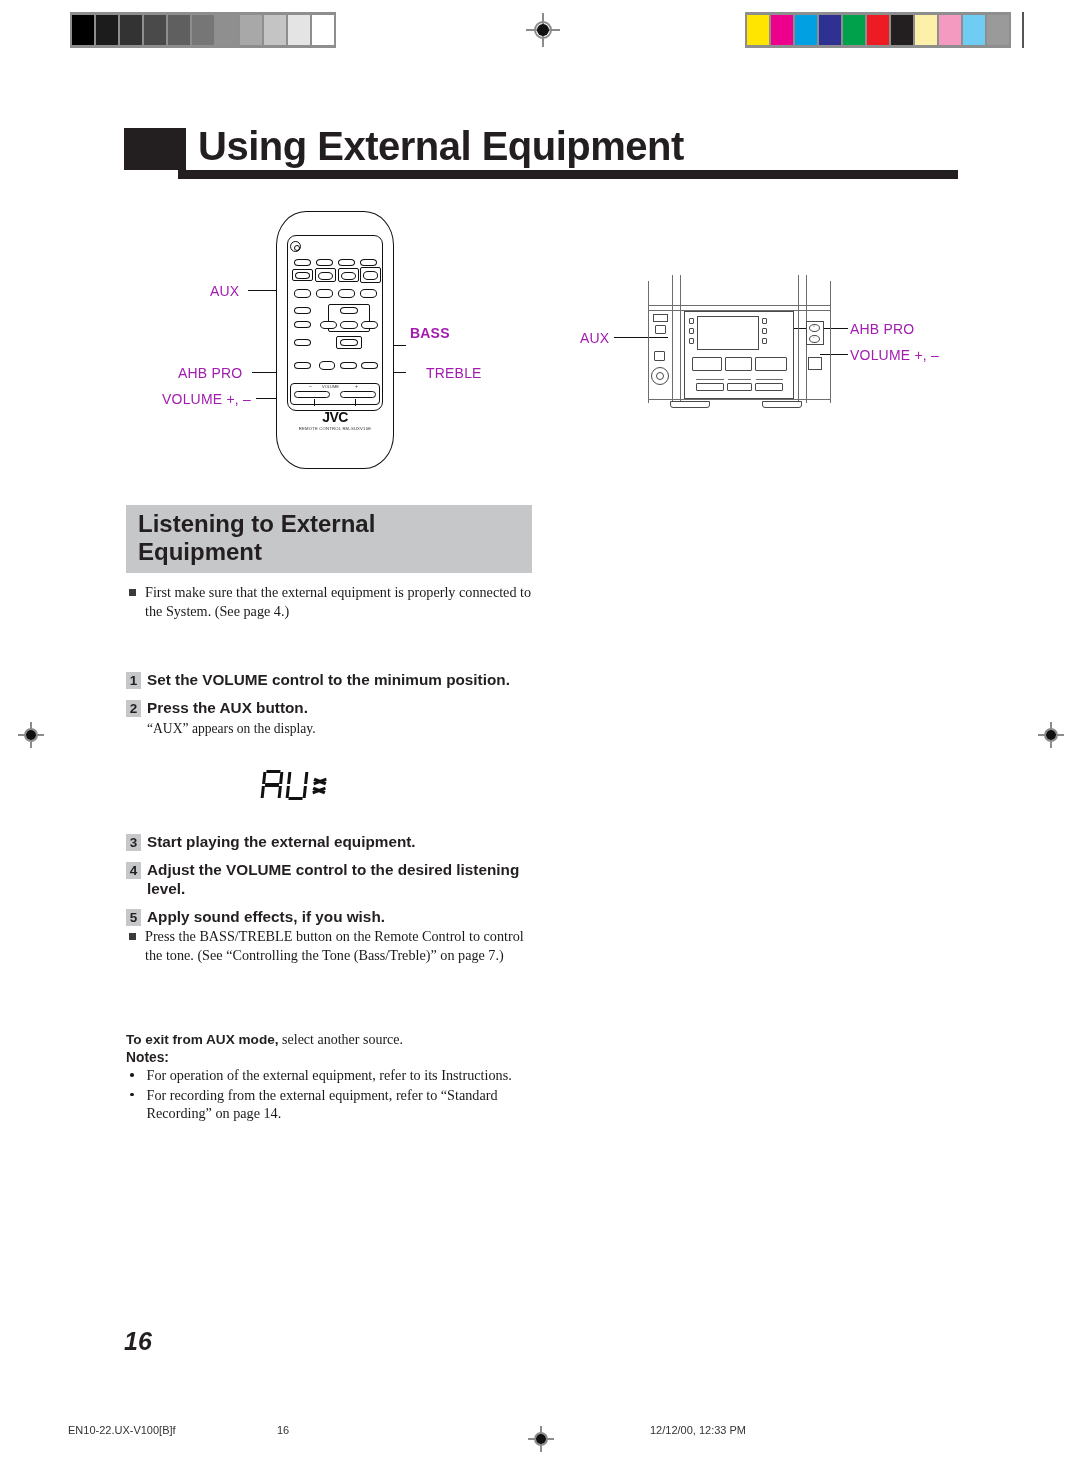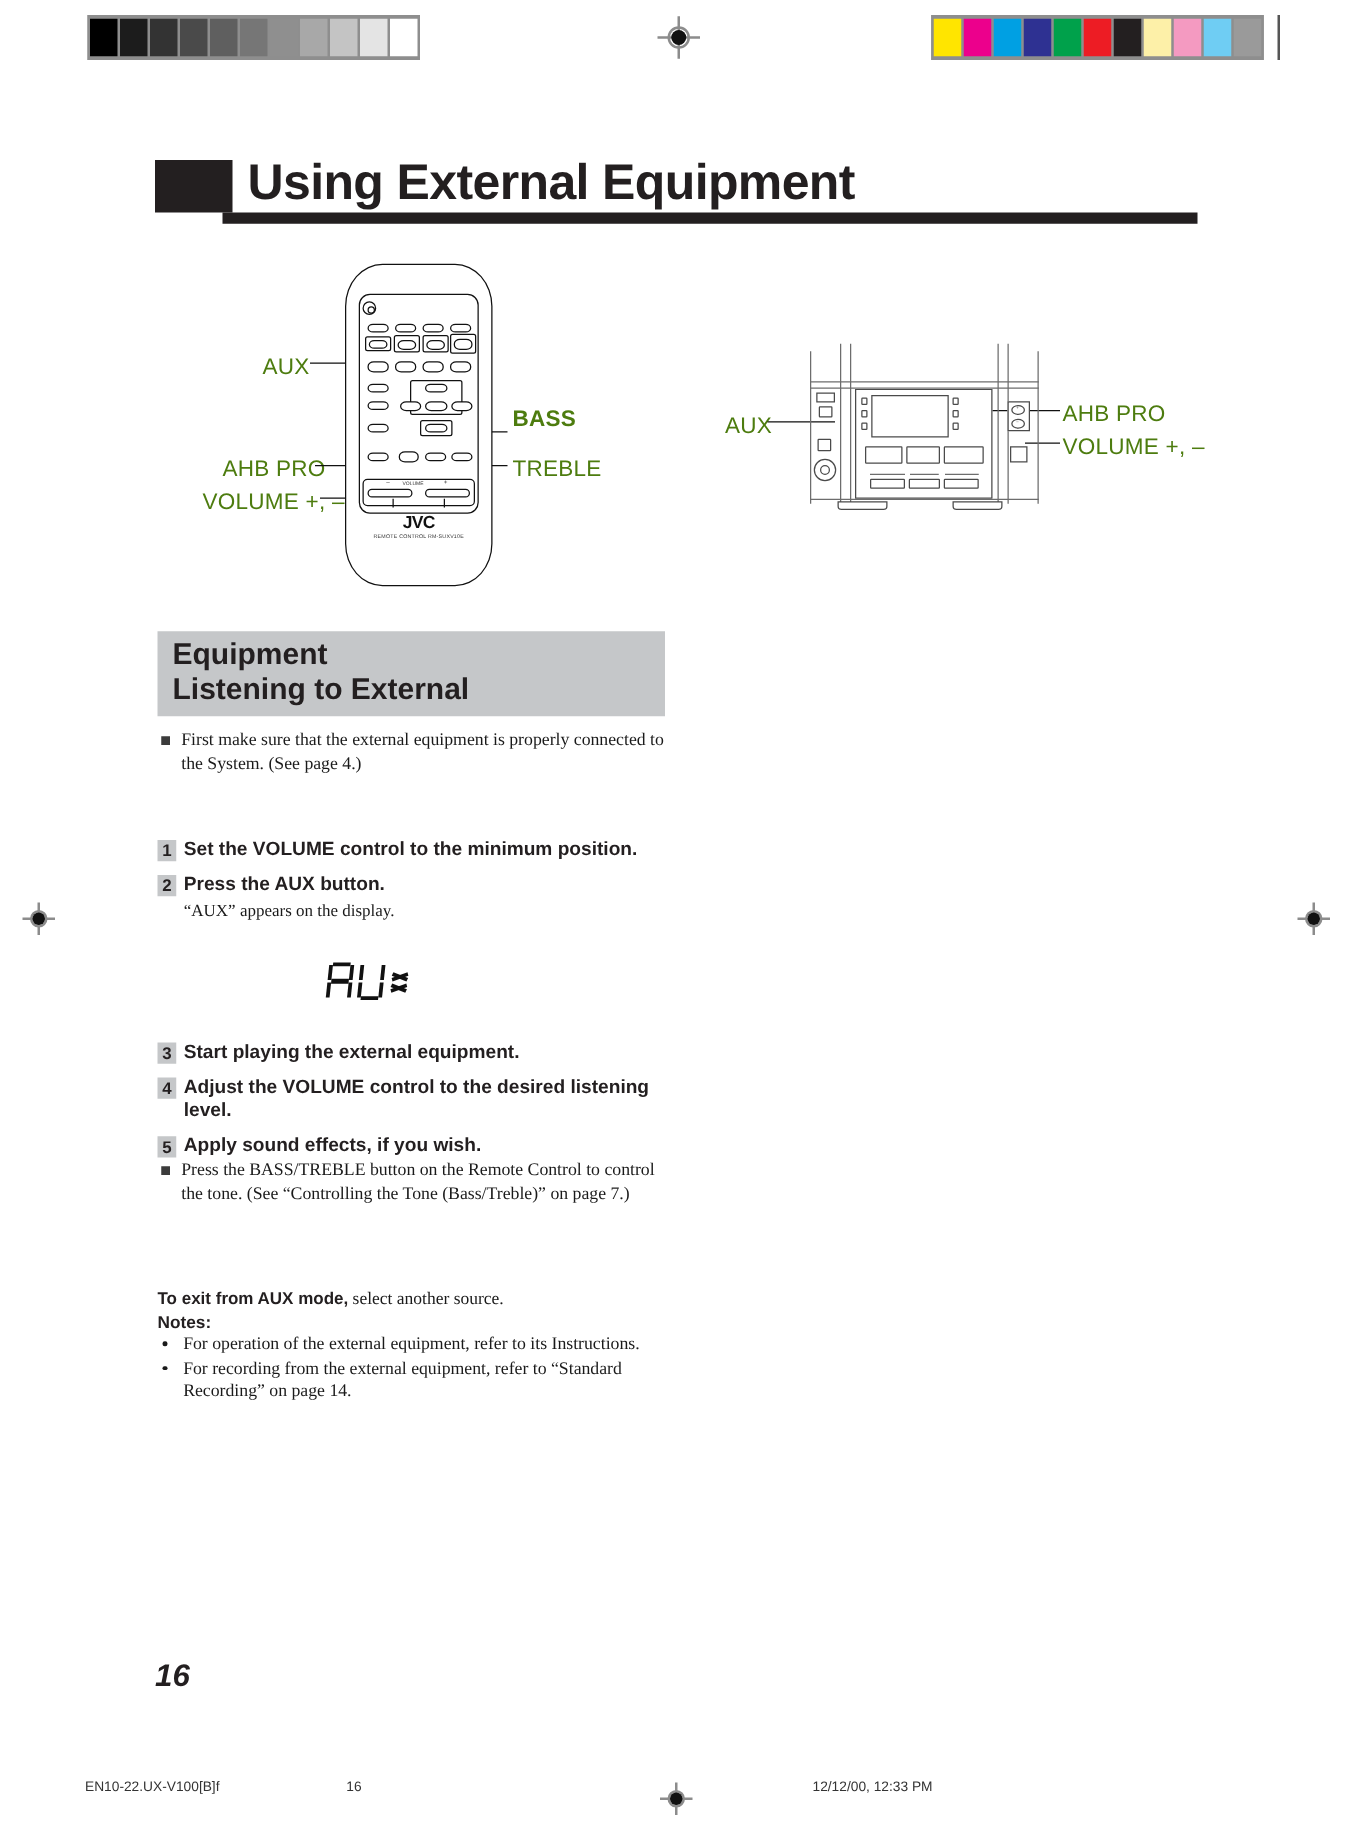--- a/index.html
+++ b/index.html
@@ -49,21 +49,21 @@
     white-space:nowrap;
   }
   #header-rule { position:absolute; left:54px; top:42px; width:780px; height:9px; background:#231f20; }
 
   
   #figure-area { position:absolute; left:120px; top:205px; width:850px; height:275px; }
 
   .callout-label {
     position:absolute;
     font-family:"Liberation Sans", sans-serif;
-    font-size:18px; color:#4d7c0f; white-space:nowrap; letter-spacing:0.2px;
+    font-size:14px; color:#a21caf; white-space:nowrap; letter-spacing:0.2px;
   }
   .leader { position:absolute; height:1.4px; background:#111; }
 
   
   #remote { position:absolute; left:156px; top:6px; width:118px; height:258px; }
   .rc-shell {
     position:absolute; left:0; top:0; width:118px; height:258px;
     border:1.6px solid #111; border-radius:30px/34px; background:#fff;
   }
   .rc-inner {
@@ -280,21 +280,21 @@
   <div class="callout-label" style="left:58px; top:160px;">AHB PRO</div>
   <div class="leader" style="left:132px; top:167px; width:36px;"></div>
 
   <div class="callout-label" style="left:42px; top:186px;">VOLUME +, –</div>
   <div class="leader" style="left:136px; top:193px; width:50px;"></div>
 
   <div class="callout-label" style="left:290px; top:120px;font-weight:bold;">BASS</div>
   <div class="leader" style="left:222px; top:140px; width:64px;"></div>
   <div class="leader" style="left:221px; top:140px; width:1.4px; height:22px; background:#111;"></div>
 
-  <div class="callout-label" style="left:290px; top:160px;text-align:right;">TREBLE</div>
+  <div class="callout-label" style="left:306px; top:160px;text-align:right;">TREBLE</div>
   <div class="leader" style="left:240px; top:167px; width:46px;"></div>
 
   <div id="remote">
     <div class="rc-shell"></div>
     <div class="rc-inner"></div>
     <div class="rc-led"></div>
 
     <div class="rc-btn" style="left:18px; top:48px;  width:17px; height:7px;"></div>
     <div class="rc-btn" style="left:40px; top:48px;  width:17px; height:7px;"></div>
     <div class="rc-btn" style="left:62px; top:48px;  width:17px; height:7px;"></div>
@@ -404,22 +404,22 @@
     <div class="un-btn" style="left:87px; top:108px; width:25px; height:8px;"></div>
     <div class="un-btn" style="left:115px;top:108px; width:28px; height:8px;"></div>
     <div class="un-line" style="left:56px; top:104px; width:28px; height:0.8px;"></div>
     <div class="un-line" style="left:88px; top:104px; width:23px; height:0.8px;"></div>
     <div class="un-line" style="left:116px;top:104px; width:27px; height:0.8px;"></div>
   </div>
 </div>
 
 <div id="section-bar"></div>
 <div id="section-title">
+  <div>Listening to External</div>
   <div>Equipment</div>
-  <div>Listening to External</div>
 </div>
 
 <div class="body-col" style="top:582px;">
   <div class="bullet-row">
     <div class="bullet-sq"></div>
     <div class="p bullet-txt">First make sure that the external equipment is properly connected to the System. (See page 4.)</div>
   </div>
 </div>
 
 <div class="body-col" style="top:668px;">

